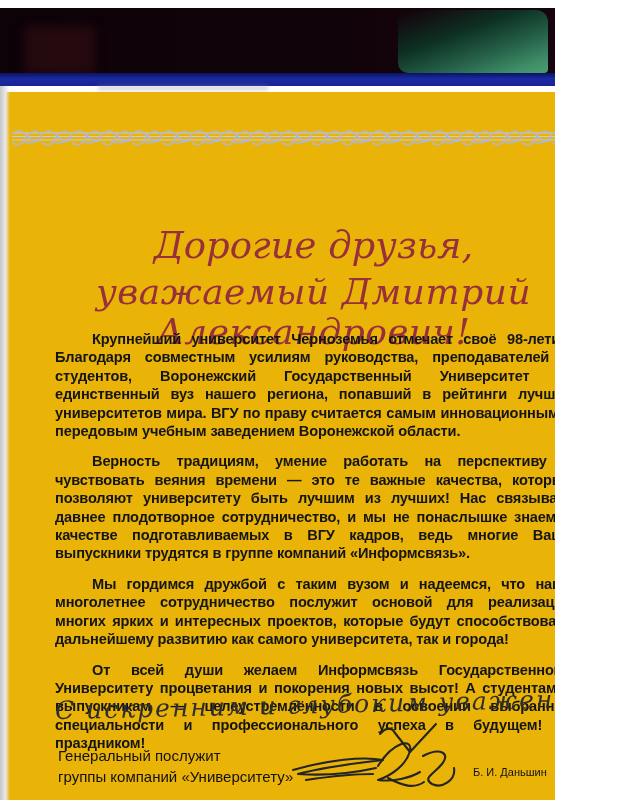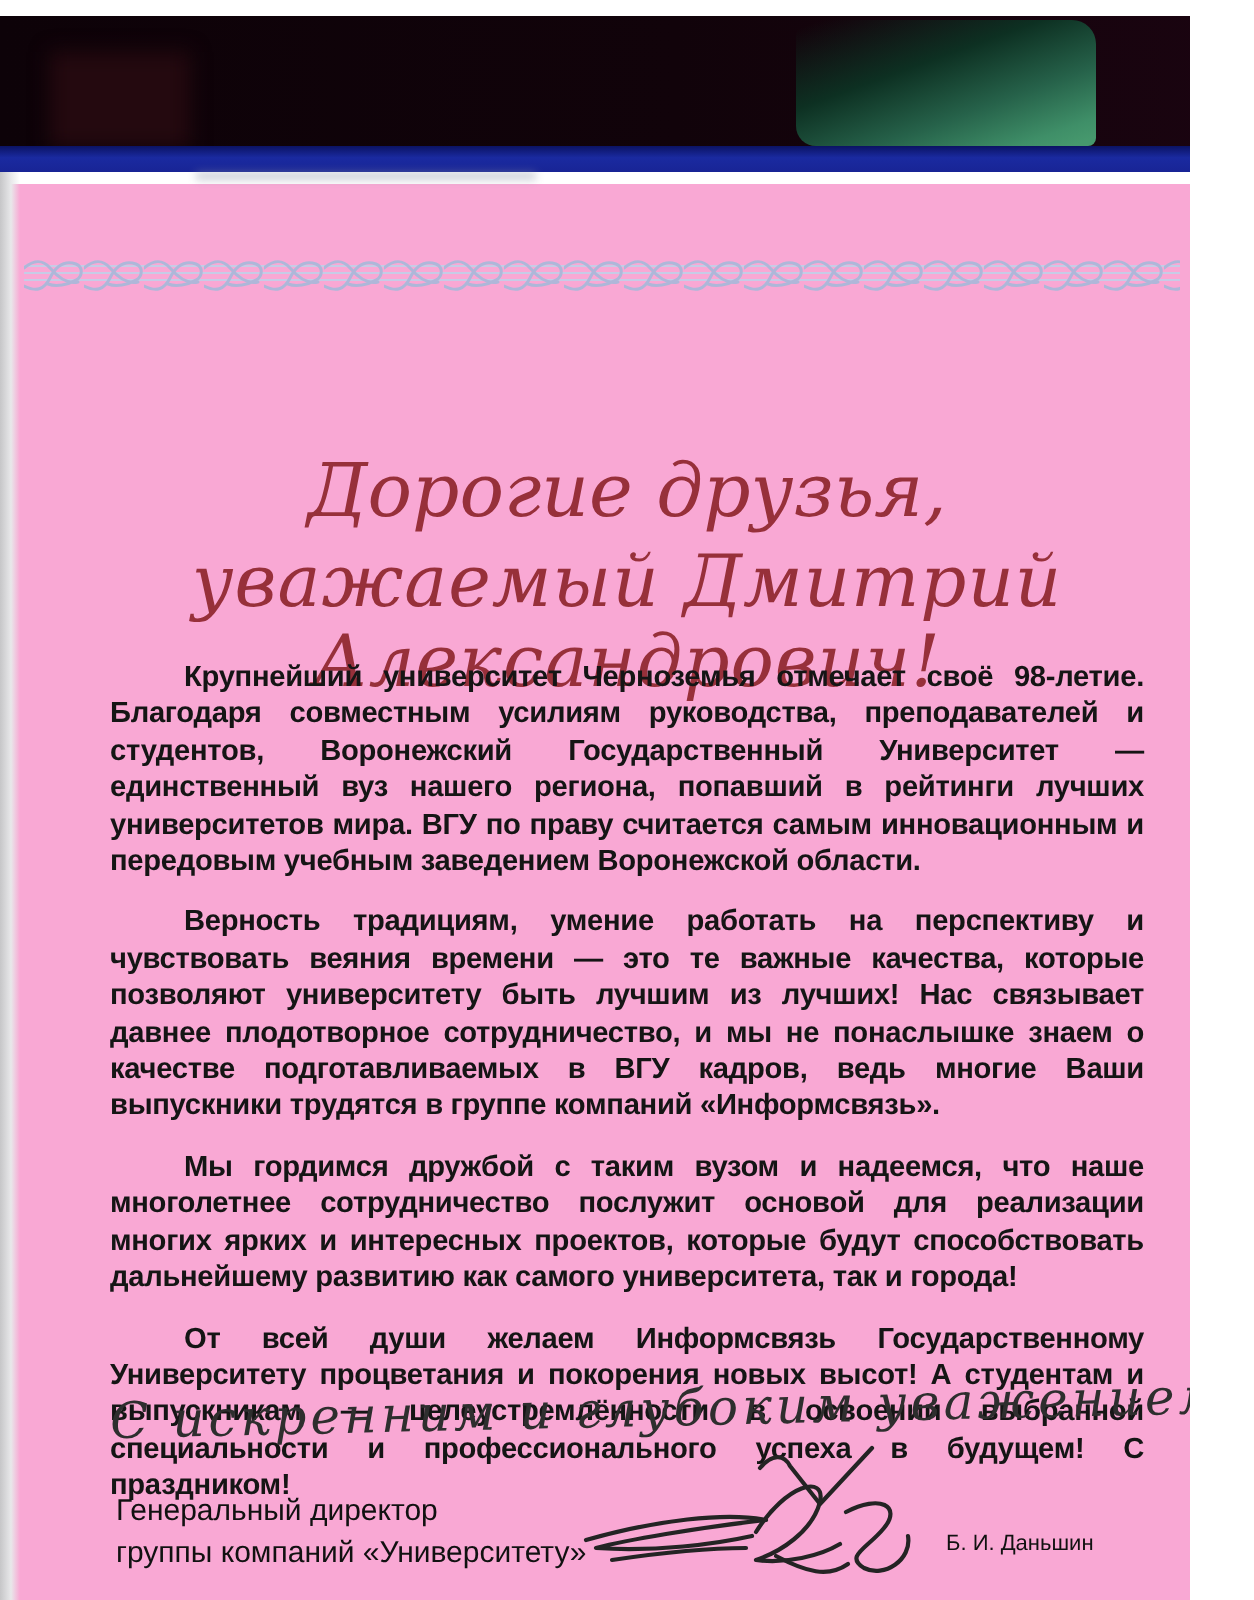--- a/index.html
+++ b/index.html
@@ -1,20 +1,19 @@
 <!DOCTYPE html>
 <html lang="ru"><head>
 <meta charset="utf-8">
 <style>
   html,body{margin:0;padding:0;background:#ffffff;}
   .page{
     position:relative;width:555px;height:800px;overflow:hidden;
-    background:#f9a8d4;
+    background:#eab308;
     font-family:"Liberation Sans","DejaVu Sans",sans-serif;
-    padding-left:40px;
   }
   
   .scan-top{position:absolute;top:0;left:0;width:627px;height:92px;background:#ffffff;}
   .dark-band{
     position:absolute;top:8px;left:0;width:614px;height:65px;
     background:linear-gradient(90deg,#0d0208 0%,#11030a 55%,#1a0410 100%);
   }
   .maroon-patch{
     position:absolute;top:18px;left:25px;width:70px;height:48px;
     background:#24090f;filter:blur(5px);
@@ -113,18 +112,18 @@
       <path d="M122 12 C 128 5, 134 5, 137 11 L 152 30 L 178 2"></path>
       <path d="M35 48 C 70 38, 105 34, 125 38 C 90 42, 55 48, 40 52 C 70 54, 100 50, 118 46"></path>
       <path d="M48 58 C 75 54, 100 52, 115 52"></path>
       <path d="M120 44 C 135 20, 155 15, 152 29 C 148 44, 132 54, 120 58 C 135 60, 152 56, 162 50"></path>
       <path d="M165 34 C 182 25, 193 31, 184 42 C 176 52, 164 56, 174 62 C 184 67, 198 58, 196 46"></path>
       <path d="M130 56 C 145 64, 156 67, 166 60"></path>
     </g>
   </svg>
 
   <div class="signer-title">
-    <div>Генеральный директор</div>
+    <div>Генеральный послужит</div>
     <div>группы компаний «Университету»</div>
   </div>
   <div class="signer-name">Б. И. Даньшин</div>
 
 </div>
 
 </body></html>

